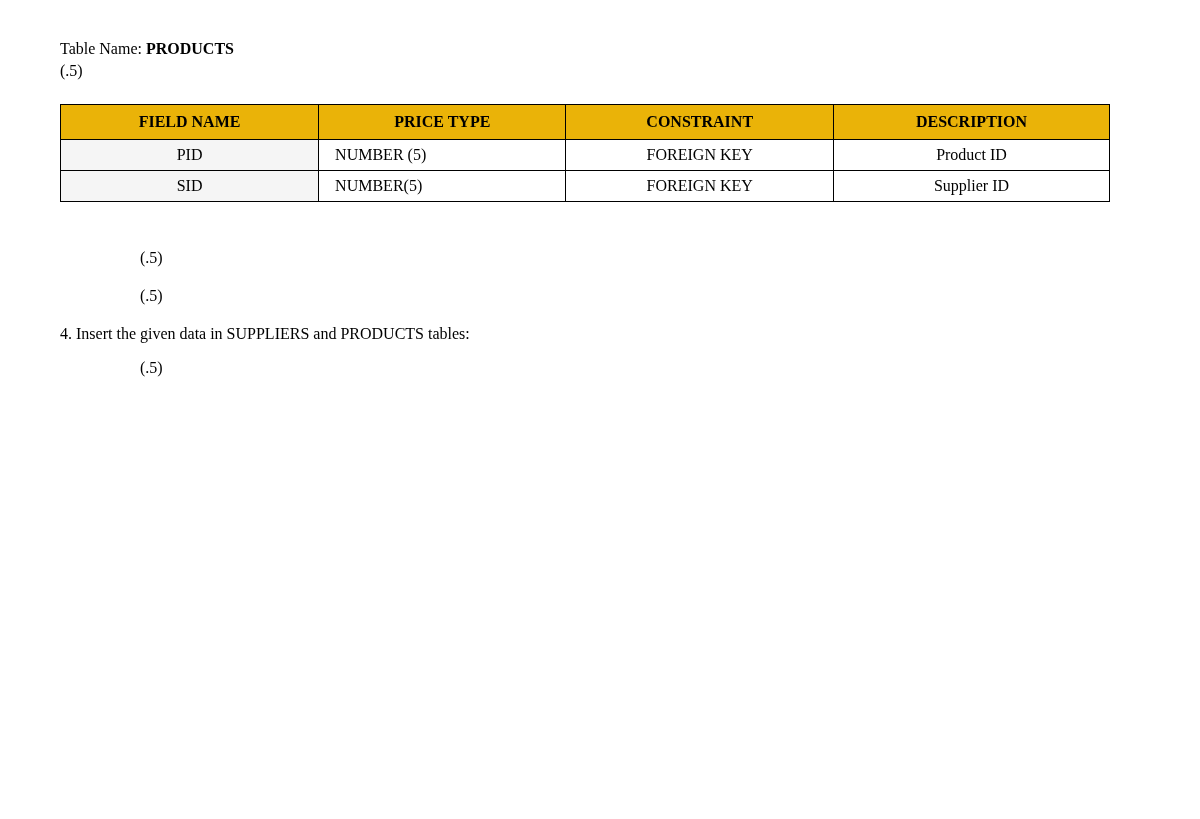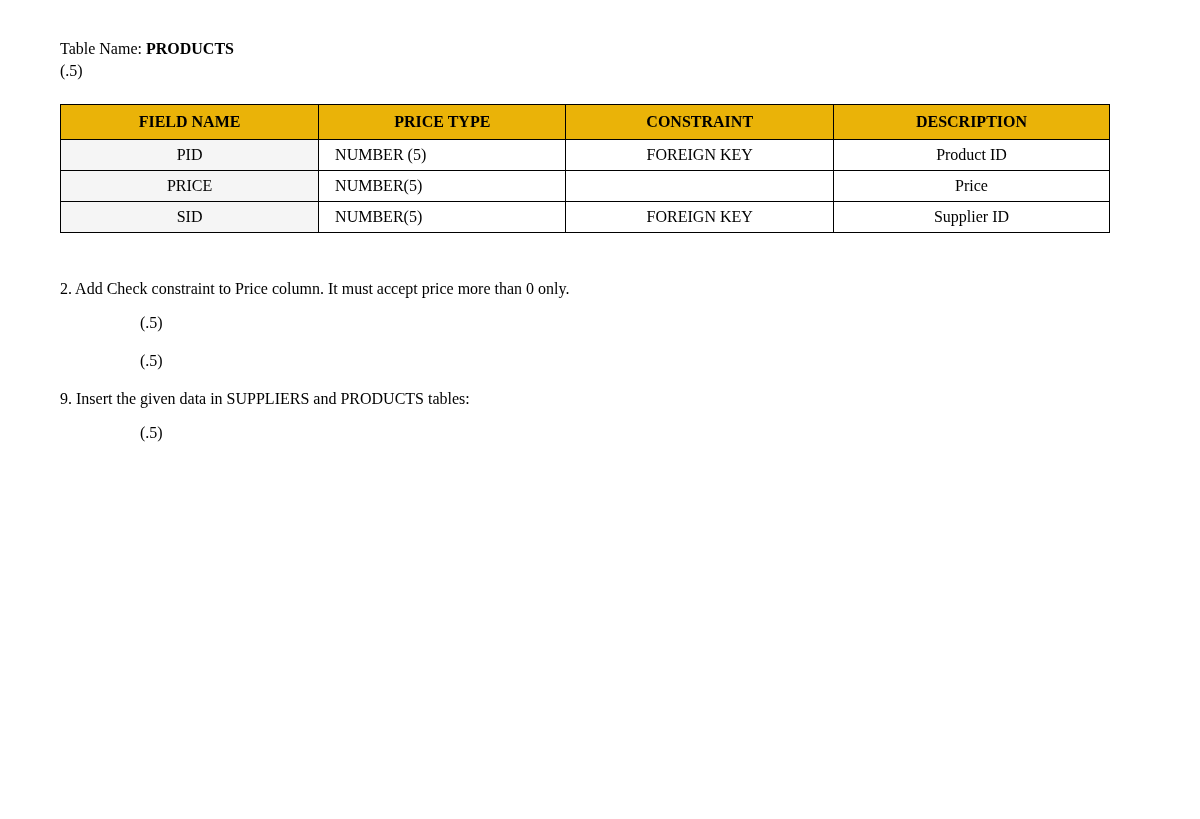--- a/index.html
+++ b/index.html
@@ -112,35 +112,28 @@
       </tr>
     </thead>
     <tbody>
       <tr>
         <td class="field-name">PID</td>
         <td class="data-type">NUMBER (5)</td>
         <td class="constraint">FOREIGN KEY</td>
         <td class="description-cell">Product ID</td>
       </tr>
       <tr>
-        <td class="field-name">PRICE</td>
-        <td class="data-type">NUMBER(5)</td>
-        <td class="constraint"></td>
-        <td class="description-cell">Price</td>
-      </tr>
-      <tr>
         <td class="field-name">SID</td>
         <td class="data-type">NUMBER(5)</td>
         <td class="constraint">FOREIGN KEY</td>
         <td class="description-cell">Supplier ID</td>
       </tr>
     </tbody>
   </table>
 
   <div class="instructions">
-    <div class="instruction-item">2. Add Check constraint to Price column. It must accept price more than 0 only.</div>
     <div class="instruction-indent">(.5)</div>
     <div class="instruction-indent">(.5)</div>
-    <div class="instruction-item">9. Insert the given data in SUPPLIERS and PRODUCTS tables:</div>
+    <div class="instruction-item">4. Insert the given data in SUPPLIERS and PRODUCTS tables:</div>
     <div class="instruction-indent">(.5)</div>
   </div>
 
 </div>
 
 </body></html>

